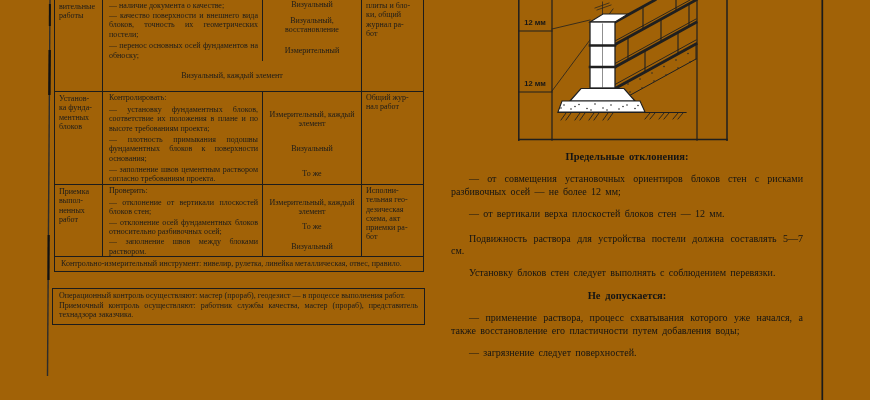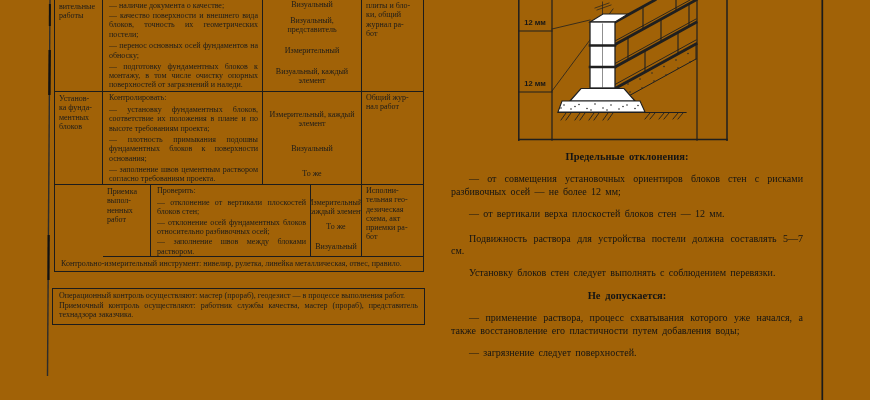--- a/index.html
+++ b/index.html
@@ -6,21 +6,21 @@
   .page{position:relative;width:870px;height:400px;background:#a16207;overflow:hidden;
         font-family:"Liberation Serif",serif;color:#1b1b1b;}
 
   
   .artifacts{position:absolute;left:0;top:0;pointer-events:none;}
 
   
   .ktable{position:absolute;left:54px;top:0;width:370px;box-sizing:border-box;
           border:1.6px solid #1c1c1c;border-top:none;font-size:8px;line-height:9.3px;}
   .trow{display:flex;border-bottom:1.2px solid #1c1c1c;box-sizing:border-box;overflow:hidden;}
-  .r1{height:92px;} .r2{height:93px;} .r3{height:72px;margin-left:48px;}
+  .r1{height:92px;} .r2{height:93px;} .r3{height:72px;}
   .c1{width:48px;flex:0 0 48px;border-right:1px solid #1c1c1c;box-sizing:border-box;
       padding:2px 2px 0 4px;white-space:pre-line;overflow:hidden;}
   .cmid{flex:1 1 auto;display:flex;flex-direction:column;min-width:0;}
   .pair{display:flex;min-height:0;}
   .p1{flex:1;align-items:center;} .p2{flex:2;} .p3{flex:3;}
   .hd{flex:0 0 12px;}
   .crit{width:160px;flex:0 0 160px;border-right:1px solid #1c1c1c;box-sizing:border-box;
         padding:1px 4px 0 6px;text-align:justify;overflow:hidden;}
   .crit.head{text-align:left;}
   .meth{flex:1 1 auto;border-right:1px solid #1c1c1c;box-sizing:border-box;
@@ -68,28 +68,27 @@
     <div class="trow r1">
       <div class="c1">вительные
 работы</div>
       <div class="cmid">
         <div class="pair p1">
           <div class="crit">— наличие документа о качестве;</div>
           <div class="meth">Визуальный</div>
         </div>
         <div class="pair p3">
           <div class="crit">— качество поверхности и внешнего вида блоков, точность их геометрических постели;</div>
-          <div class="meth">Визуальный, представитель</div>
+          <div class="meth">Визуальный, восстановление</div>
         </div>
         <div class="pair p2">
           <div class="crit">— перенос основных осей фундаментов на обноску;</div>
           <div class="meth">Измерительный</div>
         </div>
         <div class="pair p3">
-          <div class="crit">— подготовку фундаментных блоков к монтажу, в том числе очистку опорных поверхностей от загрязнений и наледи.</div>
           <div class="meth">Визуальный, каждый элемент</div>
         </div>
       </div>
       <div class="c4">плиты и бло-
 ки, общий
 журнал ра-
 бот</div>
     </div>
 
     <div class="trow r2">

